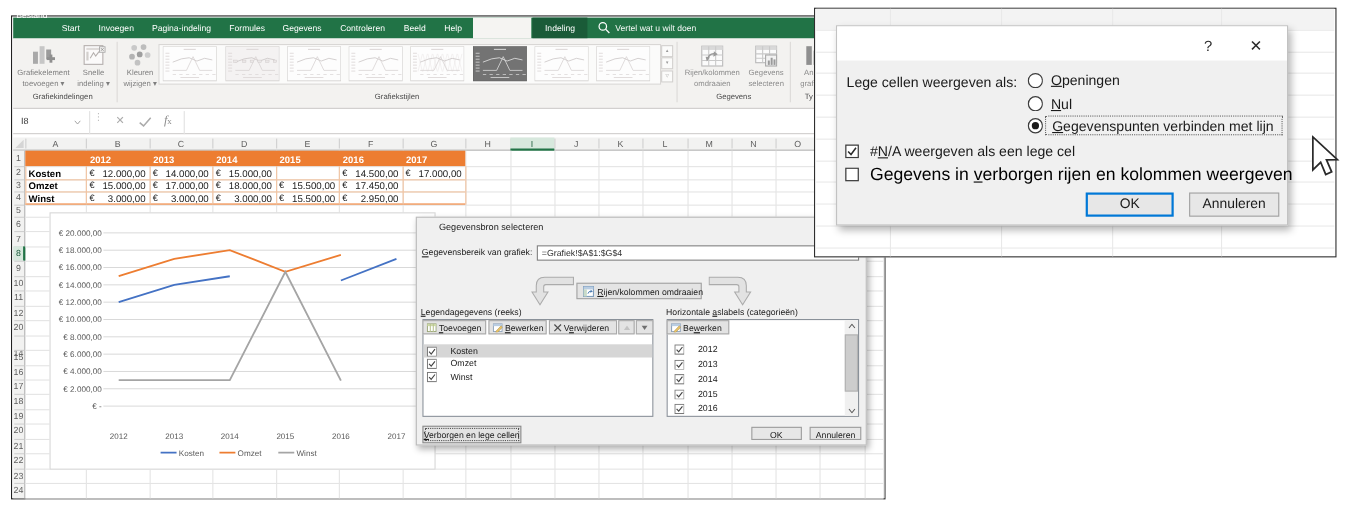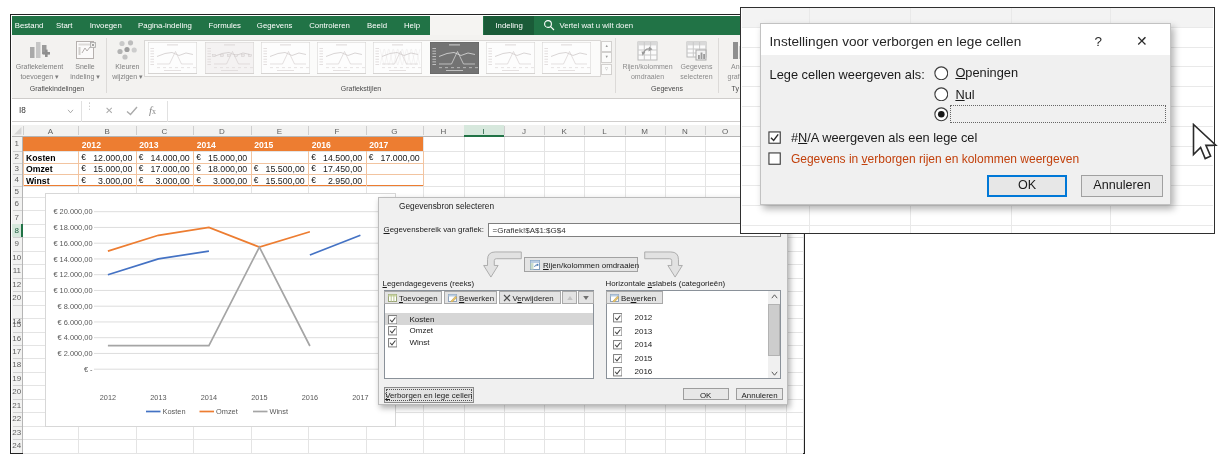--- a/index.html
+++ b/index.html
@@ -5,21 +5,21 @@
 *{box-sizing:border-box;}
 #c{position:relative;width:1225px;height:460px;overflow:hidden;
    font-family:"Liberation Sans",sans-serif;}
 .a{position:absolute;}
 .t{position:absolute;white-space:nowrap;}
 </style></head><body>
 <div id="c">
 
 <div class="a" style="left:10px;top:14px;width:794.5px;height:439.5px;border:1.5px solid #222;background:#fff;"></div>
 <div class="a" style="left:11.5px;top:15.5px;width:791.5px;height:19.4px;background:#217346;"></div>
-<div class="t" style="left:29px;top:21px;transform:translateX(-50%);font-size:7.8px;line-height:9.2px;color:#fff;">Bestand</div>
+<div class="t" style="left:29px;top:9px;transform:translateX(-50%);font-size:7.8px;line-height:9.2px;color:#fff;">Bestand</div>
 <div class="t" style="left:64.3px;top:21px;transform:translateX(-50%);font-size:7.8px;line-height:9.2px;color:#fff;">Start</div>
 <div class="t" style="left:105.7px;top:21px;transform:translateX(-50%);font-size:7.8px;line-height:9.2px;color:#fff;">Invoegen</div>
 <div class="t" style="left:165px;top:21px;transform:translateX(-50%);font-size:7.8px;line-height:9.2px;color:#fff;">Pagina-indeling</div>
 <div class="t" style="left:224.7px;top:21px;transform:translateX(-50%);font-size:7.8px;line-height:9.2px;color:#fff;">Formules</div>
 <div class="t" style="left:274.6px;top:21px;transform:translateX(-50%);font-size:7.8px;line-height:9.2px;color:#fff;">Gegevens</div>
 <div class="t" style="left:329.6px;top:21px;transform:translateX(-50%);font-size:7.8px;line-height:9.2px;color:#fff;">Controleren</div>
 <div class="t" style="left:377px;top:21px;transform:translateX(-50%);font-size:7.8px;line-height:9.2px;color:#fff;">Beeld</div>
 <div class="t" style="left:412px;top:21px;transform:translateX(-50%);font-size:7.8px;line-height:9.2px;color:#fff;">Help</div>
 <div class="a" style="left:429.8px;top:15.5px;width:53.1px;height:19.4px;background:#f5f4f2;"></div>
 <div class="t" style="left:466px;top:21px;transform:translateX(-50%);font-size:7.8px;line-height:9.2px;color:#217346;margin-top:40px;">Ontwerpen</div>
@@ -658,45 +658,45 @@
 <div class="a" style="left:741.7px;top:165.4px;width:471.8px;height:1px;background:#e9e9e9;"></div>
 <div class="a" style="left:741.7px;top:185.2px;width:471.8px;height:1px;background:#e9e9e9;"></div>
 <div class="a" style="left:741.7px;top:205px;width:471.8px;height:1px;background:#e9e9e9;"></div>
 <div class="a" style="left:741.7px;top:224.8px;width:471.8px;height:1px;background:#e9e9e9;"></div>
 <div class="a" style="left:809px;top:8.4px;width:1px;height:224.6px;background:#e9e9e9;"></div>
 <div class="a" style="left:910px;top:8.4px;width:1px;height:224.6px;background:#e9e9e9;"></div>
 <div class="a" style="left:1011px;top:8.4px;width:1px;height:224.6px;background:#e9e9e9;"></div>
 <div class="a" style="left:1110px;top:8.4px;width:1px;height:224.6px;background:#e9e9e9;"></div>
 <div class="a" style="left:759.5px;top:22.8px;width:411.5px;height:181.9px;background:#f0f0f0;border:1px solid #c2c2c2;box-shadow:3px 4px 7px rgba(0,0,0,.3);"></div>
 <div class="a" style="left:760.5px;top:23.8px;width:409.5px;height:30.8px;background:#fff;"></div>
-<div class="t" style="left:769.6px;top:34.3px;font-size:13.6px;line-height:16px;color:#262626;">Instellingen voor verborgen en lege cellen</div>
 <div class="t" style="left:1094.5px;top:33.6px;font-size:13.5px;line-height:15.9px;color:#2b2b2b;">?</div>
 <div class="t" style="left:1136px;top:32.8px;font-size:14px;line-height:16.5px;color:#2b2b2b;">✕</div>
 <div class="t" style="left:769.6px;top:66.6px;font-size:12.8px;line-height:15.1px;color:#1a1a1a;">Lege cellen weergeven als:</div>
 <svg class="a" style="left:933.6px;top:65.6px" width="14.6" height="14.6" viewBox="0 0 15 15">
       <circle cx="7.5" cy="7.5" r="6.6" fill="#fff" stroke="#3c3c3c" stroke-width="1.15"></circle>
     </svg>
 <svg class="a" style="left:933.6px;top:86.8px" width="14.6" height="14.6" viewBox="0 0 15 15">
       <circle cx="7.5" cy="7.5" r="6.6" fill="#fff" stroke="#3c3c3c" stroke-width="1.15"></circle>
     </svg>
 <svg class="a" style="left:933.6px;top:107.2px" width="14.6" height="14.6" viewBox="0 0 15 15">
       <circle cx="7.5" cy="7.5" r="6.6" fill="#fff" stroke="#3c3c3c" stroke-width="1.15"></circle>
       <circle cx="7.5" cy="7.5" r="3.4" fill="#1a1a1a"></circle>
     </svg>
 <div class="t" style="left:955.4px;top:65.4px;font-size:12.8px;line-height:15.1px;color:#1a1a1a;"><u>O</u>peningen</div>
 <div class="t" style="left:955.4px;top:86.6px;font-size:12.8px;line-height:15.1px;color:#1a1a1a;"><u>N</u>ul</div>
 <div class="a" style="left:951px;top:106.3px;width:213.5px;height:16px;outline:1px dotted #666;outline-offset:0px;"></div>
+<div class="t" style="left:956.5px;top:107px;font-size:12.8px;line-height:15.1px;color:#1a1a1a;"><u>G</u>egevenspunten verbinden met lijn</div>
 <svg class="a" style="left:768.3px;top:130.8px" width="13.2" height="13.2" viewBox="0 0 14 14">
       <rect x="1" y="1" width="12" height="12" fill="#fff" stroke="#3c3c3c" stroke-width="1.2"></rect>
       <path d="M3.2 7.2 L6 10 L10.8 3.6" fill="none" stroke="#2b2b2b" stroke-width="1.5"></path>
     </svg>
 <div class="t" style="left:790.9px;top:129.9px;font-size:12.8px;line-height:15.1px;color:#1a1a1a;">#<u>N</u>/A weergeven als een lege cel</div>
 <svg class="a" style="left:768.3px;top:152.4px" width="13.2" height="13.2" viewBox="0 0 14 14">
       <rect x="1" y="1" width="12" height="12" fill="#fff" stroke="#3c3c3c" stroke-width="1.2"></rect>
     </svg>
-<div class="t" style="left:790.9px;top:151.5px;font-size:12px;line-height:15.1px;color:#c2410c;">Gegevens in <u>v</u>erborgen rijen en kolommen weergeven</div>
+<div class="t" style="left:790.9px;top:151.5px;font-size:16px;line-height:15.1px;color:#000000;">Gegevens in <u>v</u>erborgen rijen en kolommen weergeven</div>
 <div class="a" style="left:986.9px;top:174.8px;width:80.4px;height:22px;background:#e7e7e7;border:2px solid #0078d7;"></div>
 <div class="t" style="left:1027px;top:178.4px;transform:translateX(-50%);font-size:12.6px;line-height:14.9px;color:#1a1a1a;">OK</div>
 <div class="a" style="left:1081.2px;top:174.8px;width:81.7px;height:22px;background:#e7e7e7;border:1px solid #a0a0a0;"></div>
 <div class="t" style="left:1122px;top:178.4px;transform:translateX(-50%);font-size:12.6px;line-height:14.9px;color:#1a1a1a;">Annuleren</div>
 <svg class="a" style="left:1192px;top:122.8px" width="26" height="40" viewBox="0 0 26 40">
 <path d="M1.5 1.5 L1.5 31.5 L8.6 24.5 L13.2 35.6 L18.6 33.2 L13.9 22.4 L23.8 22.2 Z" fill="#fff" stroke="#2b2b2b" stroke-width="1.6" stroke-linejoin="miter"></path>
 </svg>
 </div>
 </body></html>

